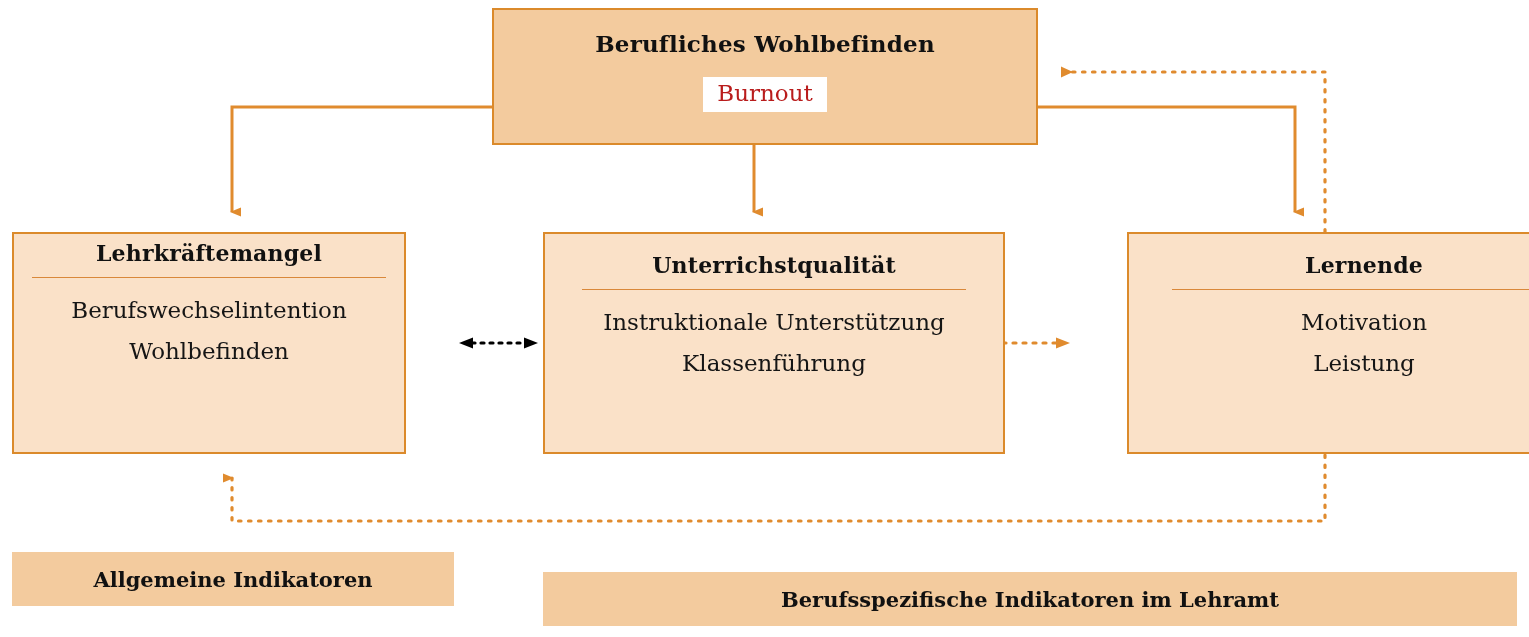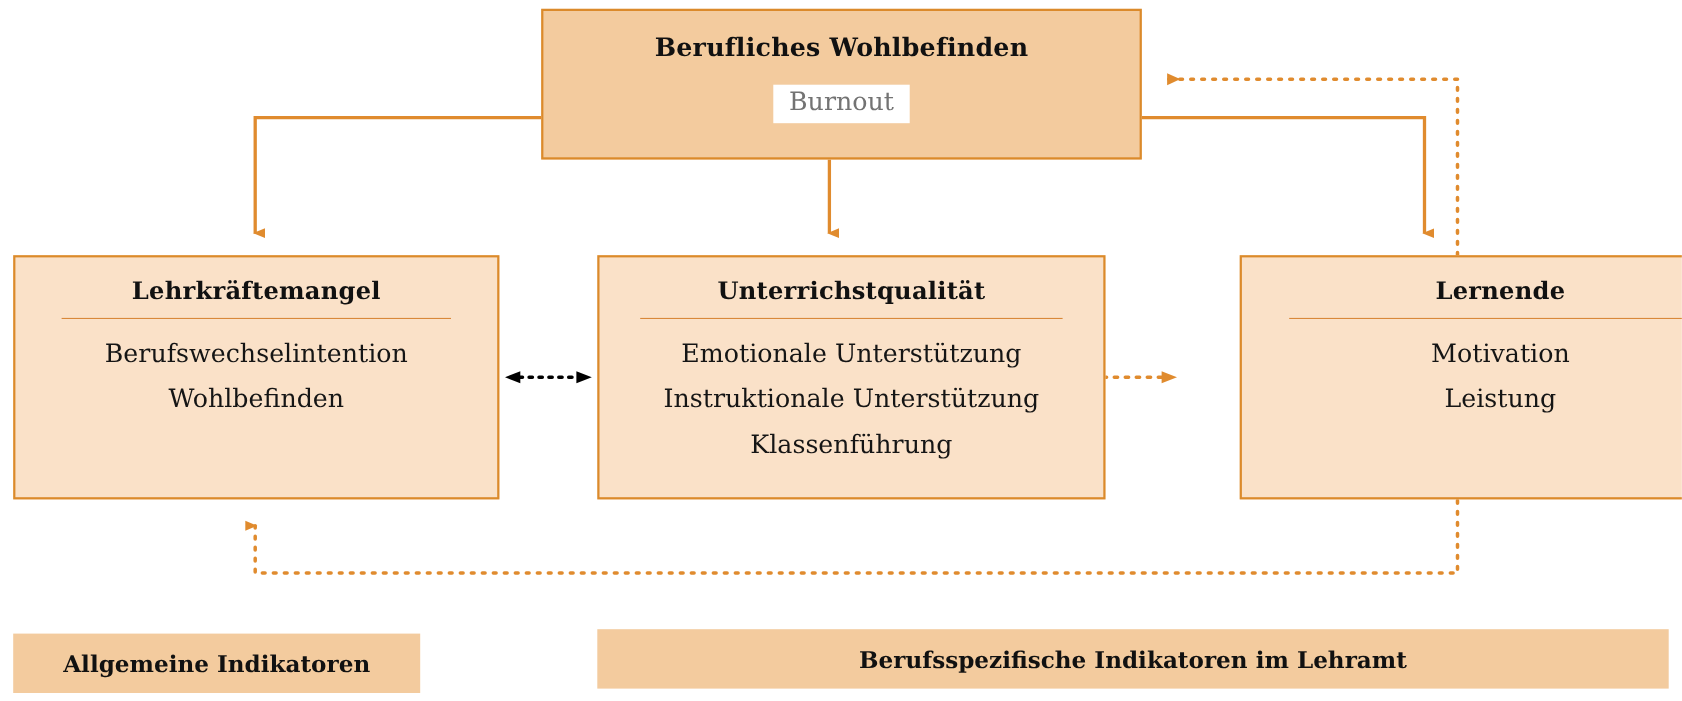--- a/index.html
+++ b/index.html
@@ -68,49 +68,49 @@
   #top-box .box-title { font-size: 23px; }
   .chip-row {
     display: flex;
     justify-content: center;
     align-items: center;
     gap: 13px;
     margin-top: 20px;
   }
   .chip {
     background: #ffffff;
-    color: #737373;
+    color: #b91c1c;
     font-size: 23px;
     padding: 2px 14px 4px 14px;
     line-height: 1.25;
     white-space: nowrap;
   }
 
   
-  #box-lehrkraeftemangel { left: 12px;   top: 232px; width: 442px; height: 222px; padding-top: 18px; }
+  #box-lehrkraeftemangel { left: 12px;   top: 232px; width: 394px; height: 222px; padding-top: 6px; }
   #box-unterrichtsqualitaet { left: 543px; top: 232px; width: 462px; height: 222px; padding-top: 18px; }
   #box-lernende          { left: 1127px; top: 232px; width: 474px; height: 222px; padding-top: 18px; }
 
   #box-lehrkraeftemangel .rule { width: 354px; }
   #box-unterrichtsqualitaet .rule { width: 384px; }
   #box-lernende .rule { width: 384px; }
 
   
   .footer-bar {
     position: absolute;
     background: #F3CB9E;
     color: #111111;
     font-weight: bold;
     font-size: 21px;
     display: flex;
     align-items: center;
     justify-content: center;
     box-sizing: border-box;
   }
-  #footer-general { left: 12px;  top: 576px; width: 370px; height: 54px; text-align: center; }
+  #footer-general { left: 12px;  top: 552px; width: 442px; height: 54px; text-align: center; }
   #footer-specific { left: 543px; top: 572px; width: 974px; height: 54px; }
 </style>
 </head>
 <body>
 
 <div id="canvas">
 
   <svg class="edges" viewBox="0 0 1529 637">
     <defs>
       <marker id="arrow-orange-down" markerWidth="12" markerHeight="12" refX="5" refY="9" orient="auto" markerUnits="userSpaceOnUse">
@@ -178,21 +178,20 @@
     <div class="box-lines">
       <div>Berufswechselintention</div>
       <div>Wohlbefinden</div>
     </div>
   </div>
 
   <div class="box" id="box-unterrichtsqualitaet">
     <div class="box-title">Unterrichstqualität</div>
     <div class="rule"></div>
     <div class="box-lines">
-      <div>Emotionale Unterstützung</div>
       <div>Instruktionale Unterstützung</div>
       <div>Klassenführung</div>
     </div>
   </div>
 
   <div class="box" id="box-lernende">
     <div class="box-title">Lernende</div>
     <div class="rule"></div>
     <div class="box-lines">
       <div>Motivation</div>

